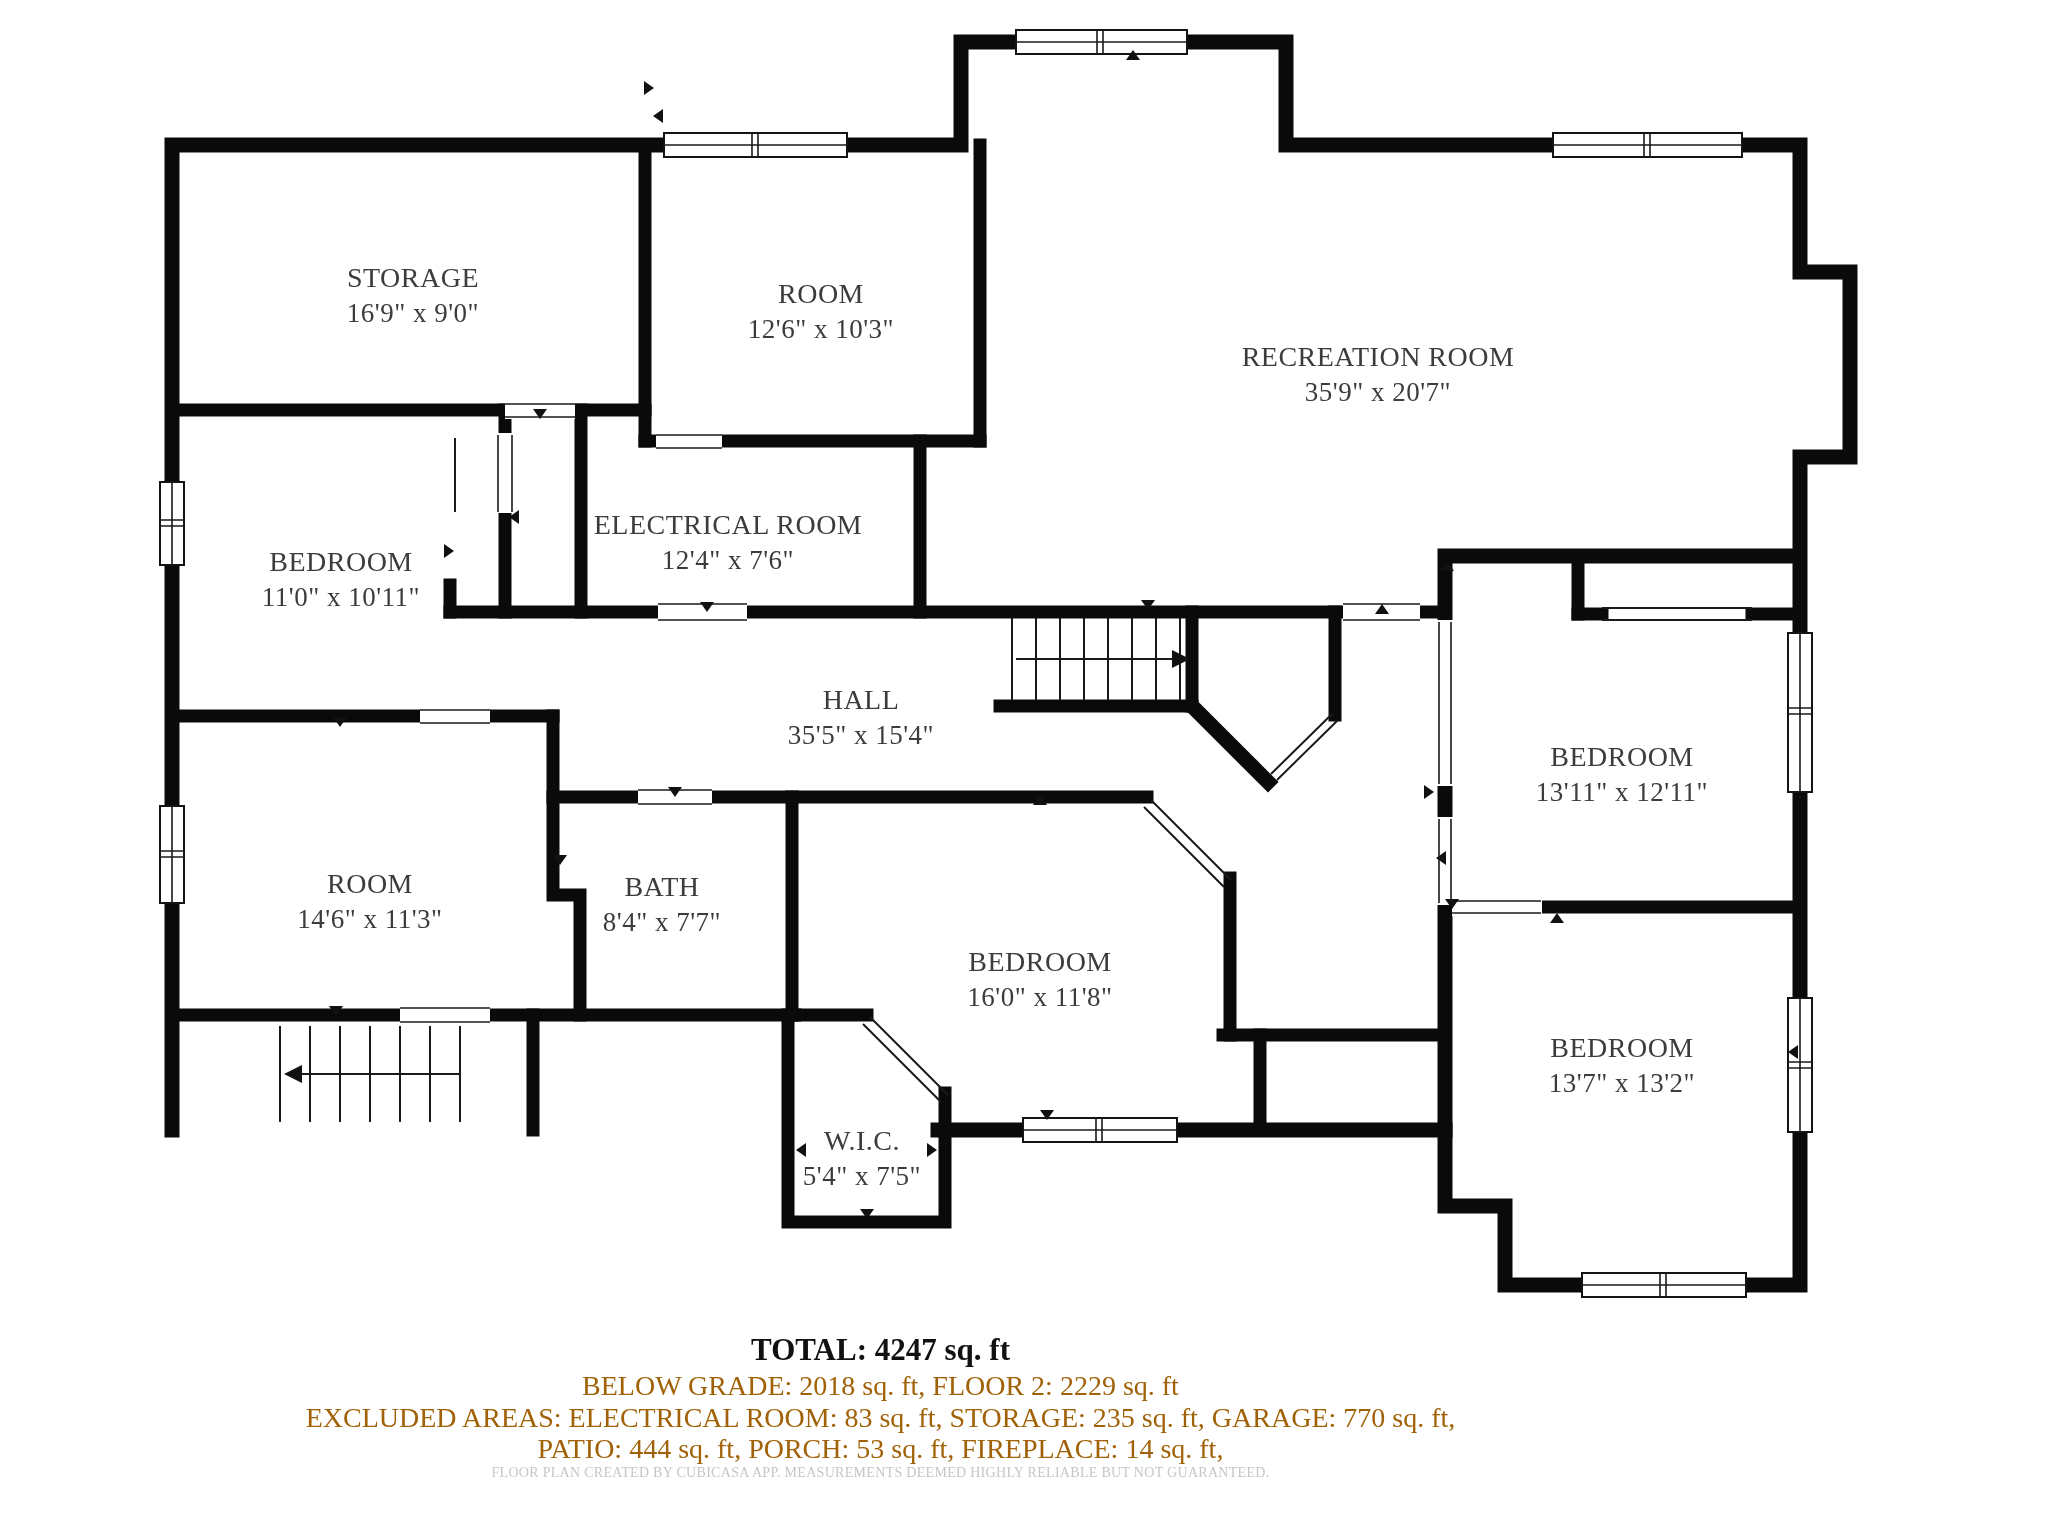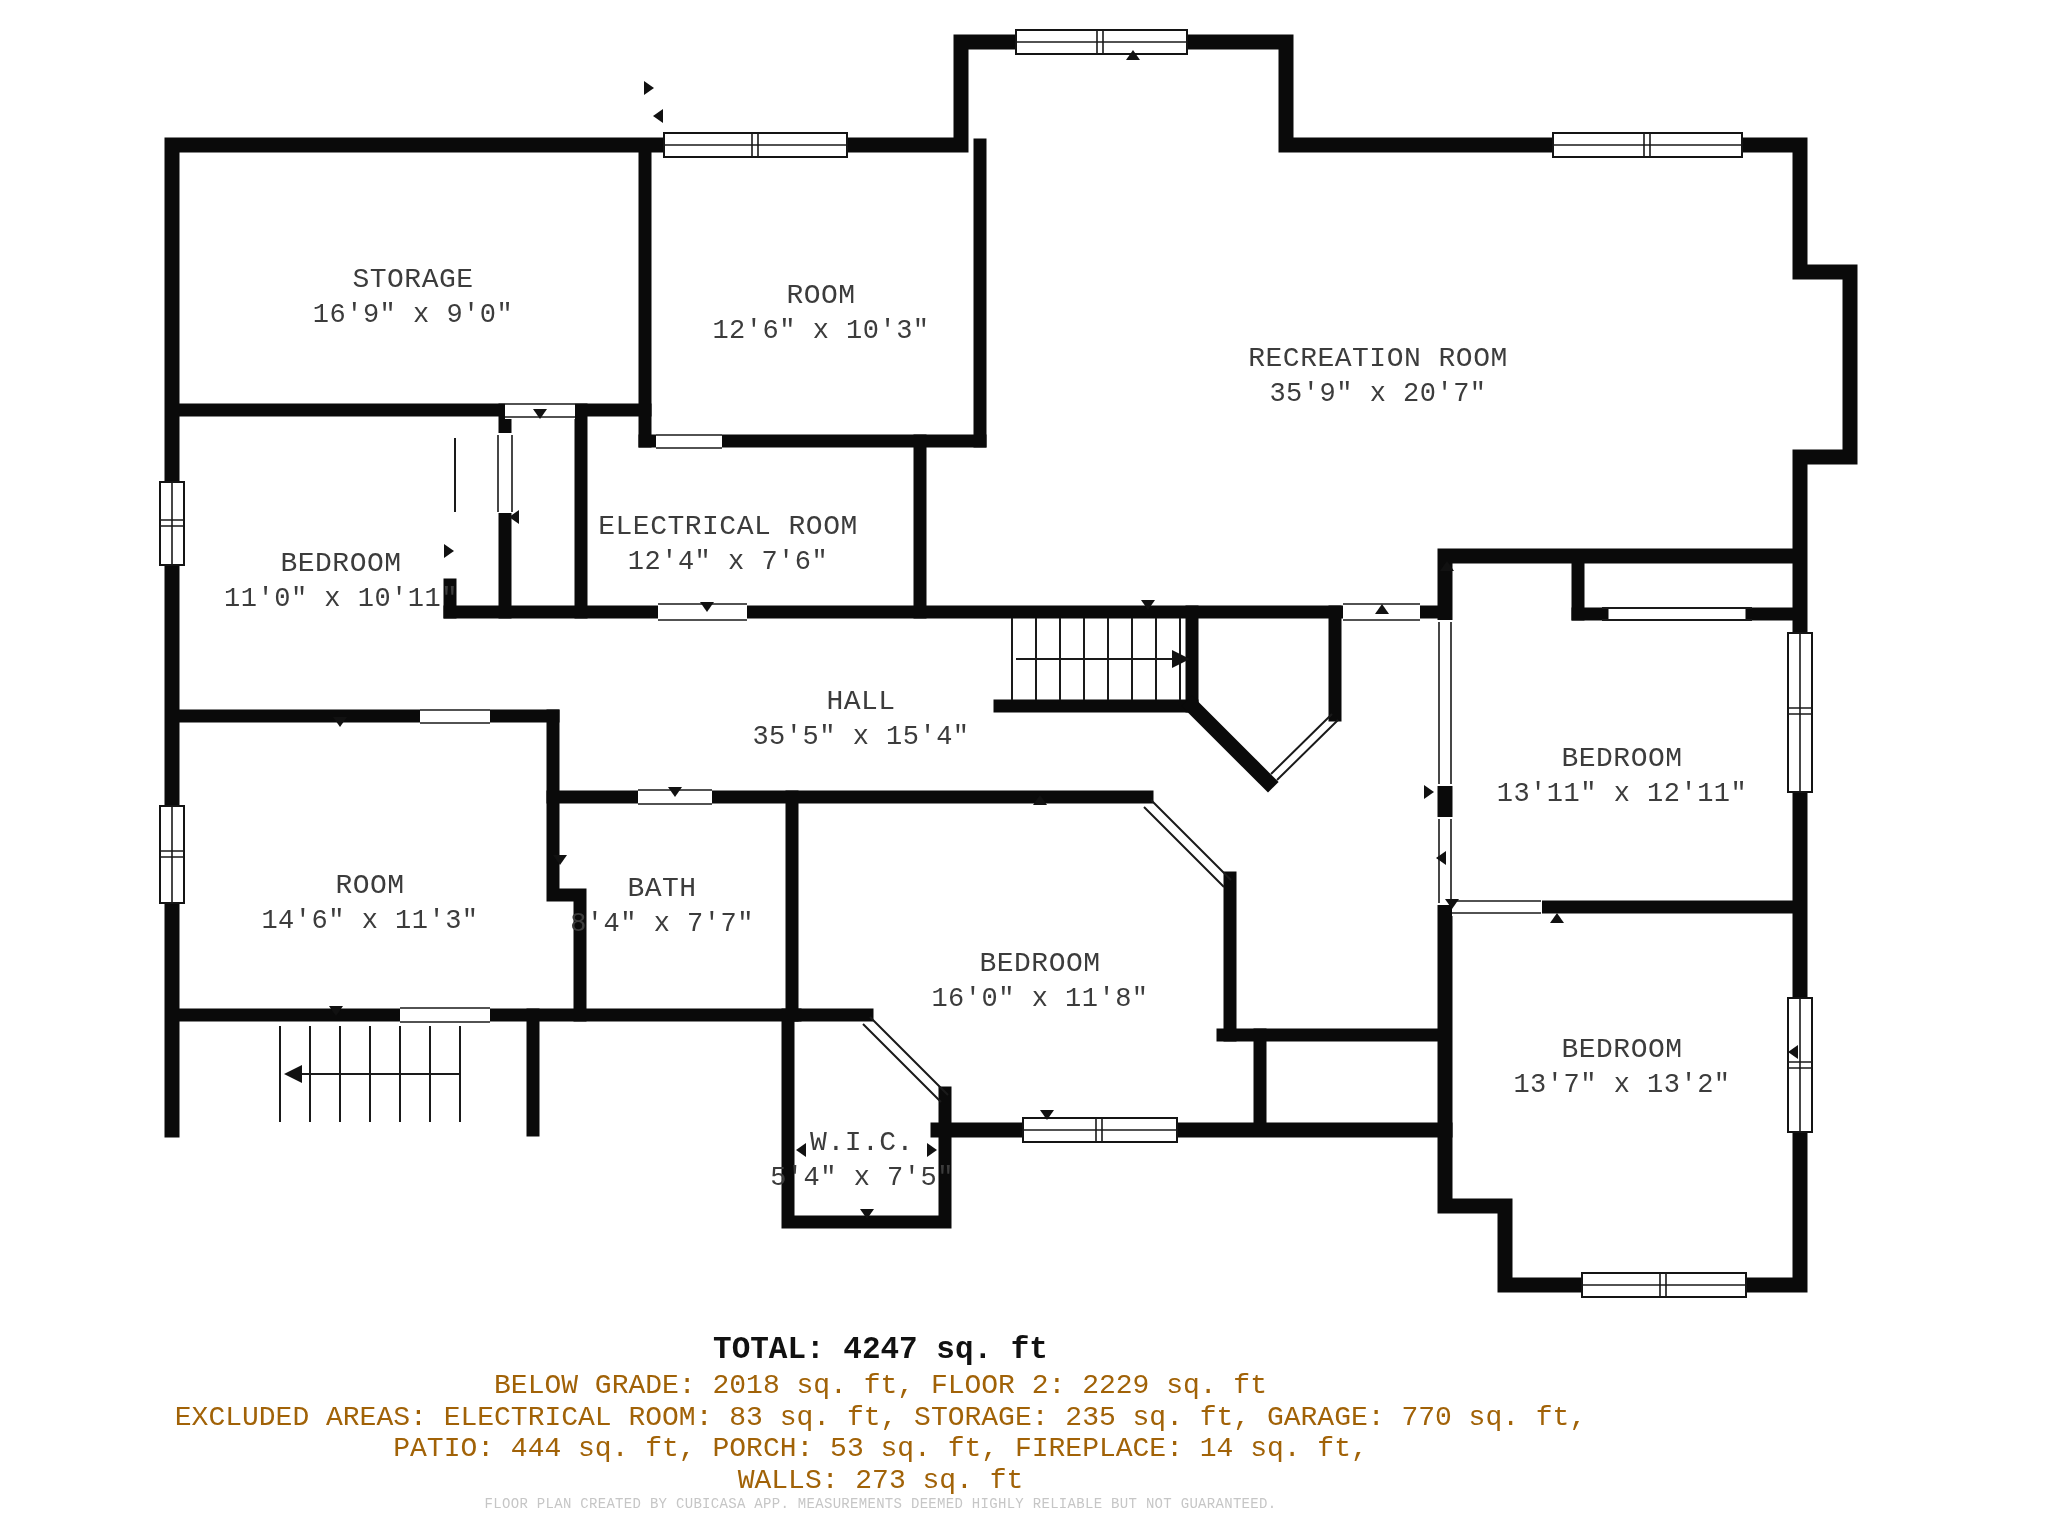--- a/index.html
+++ b/index.html
@@ -1,17 +1,17 @@
 <!DOCTYPE html>
 <html><head>
 <meta charset="utf-8">
 <style>
   html,body{margin:0;padding:0;background:#ffffff;}
   #page{position:relative;width:2048px;height:1536px;background:#ffffff;overflow:hidden;
-        font-family:Liberation Mono, monospace;}
+        font-family:Liberation Serif, serif;}
   #plan-svg{position:absolute;left:0;top:0;}
   .room-name{font-size:28px;fill:#3c3c3c;letter-spacing:0.5px;}
   .room-dims{font-size:27px;fill:#3c3c3c;letter-spacing:0.5px;}
   .wall-ext{stroke:#0a0a0a;stroke-width:15;fill:none;stroke-linecap:square;stroke-linejoin:miter;}
   .wall-int{stroke:#0a0a0a;stroke-width:13;fill:none;stroke-linecap:square;stroke-linejoin:miter;}
   .thin{stroke:#1a1a1a;stroke-width:2;fill:none;}
   .thin15{stroke:#1a1a1a;stroke-width:1.6;fill:none;}
   .gapfill{fill:#ffffff;stroke:none;}
   .winbox{fill:#ffffff;stroke:#141414;stroke-width:2;}
   .tri{fill:#111111;stroke:none;}
@@ -235,16 +235,15 @@
         <text class="room-dims" x="1622" y="1092">13'7" x 13'2"</text>
       </g>
     </g>
   </svg>
 
   <div id="footer">
     <div class="total">TOTAL: 4247 sq. ft</div>
     <div class="sline">BELOW GRADE: 2018 sq. ft, FLOOR 2: 2229 sq. ft</div>
     <div class="sline">EXCLUDED AREAS: ELECTRICAL ROOM: 83 sq. ft, STORAGE: 235 sq. ft, GARAGE: 770 sq. ft,</div>
     <div class="sline">PATIO: 444 sq. ft, PORCH: 53 sq. ft, FIREPLACE: 14 sq. ft,</div>
-    <div class="sline">WALLS: 273 sq. ft</div>
     <div class="disclaimer">FLOOR PLAN CREATED BY CUBICASA APP. MEASUREMENTS DEEMED HIGHLY RELIABLE BUT NOT GUARANTEED.</div>
   </div>
 </div>
 
 </body></html>

